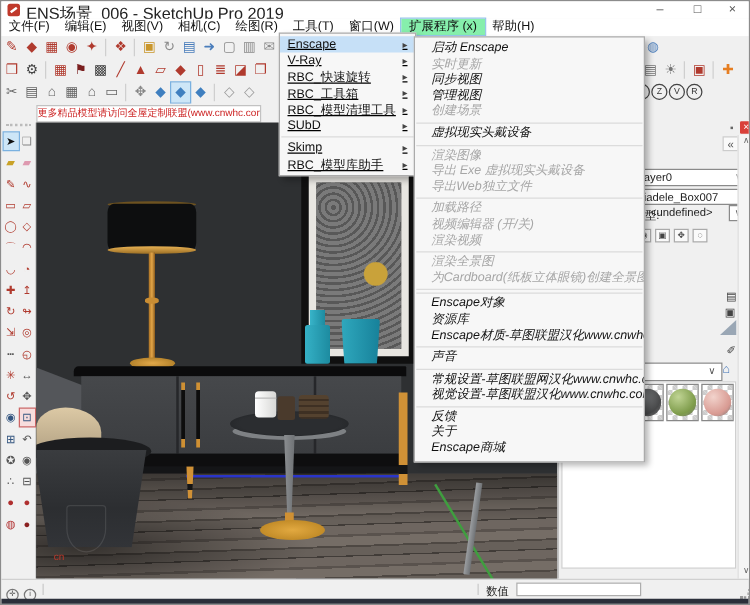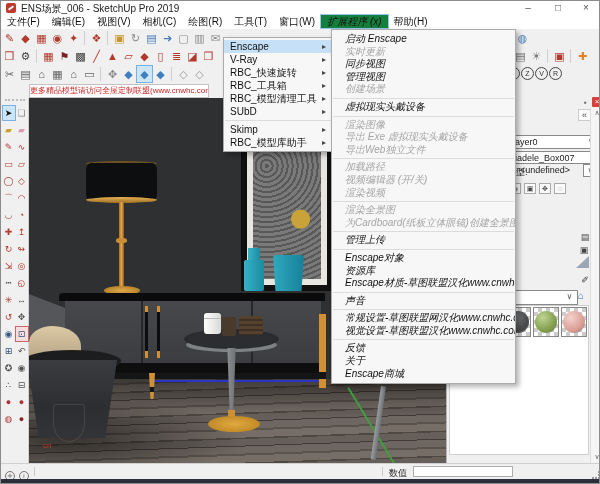--- a/index.html
+++ b/index.html
@@ -2,27 +2,27 @@
 <html><head>
 <meta charset="utf-8">
 <style>
   html,body{margin:0;padding:0;background:#d7d7d7;font-family:"Liberation Sans","DejaVu Sans",sans-serif;}
   .window{position:relative;width:600px;height:484px;background:#f0f0f0;border:1px solid #8c8c8c;box-sizing:border-box;overflow:hidden;}
   .abs{position:absolute;}
   
   #titlebar{left:0;top:0;width:100%;height:14px;background:#ffffff;}
   #app-icon{left:5px;top:2px;width:10px;height:10px;background:#c0392b;border-radius:2px;}
   #app-icon:after{content:"";position:absolute;left:2px;top:4px;width:6px;height:2px;background:#fff;transform:rotate(-35deg);}
-  #title-text{left:20px;top:1px;font-size:10px;color:#222;white-space:nowrap;}
+  #title-text{left:20px;top:1px;font-size:13px;color:#222;white-space:nowrap;text-decoration:underline;}
   .winbtn{top:0;width:26px;height:14px;text-align:center;font-size:10px;line-height:13px;color:#555;}
   #btn-min{left:514px;} #btn-max{left:544px;} #btn-close{left:572px;}
   
   #menubar{left:0;top:14px;width:100%;height:14px;background:#ffffff;white-space:nowrap;font-size:10px;line-height:14px;}
   .mb-item{display:inline-block;padding:0 6px;color:#111;height:13px;}
-  .mb-hl{background:#15803d;outline:1px solid #98c5ea;font-style:italic;}
+  .mb-hl{background:#86efac;outline:1px solid #98c5ea;}
   
   .trow{position:absolute;left:0;width:100%;height:18px;background:#f0f0f0;white-space:nowrap;}
   #row1{top:28px;} #row2{top:46px;} #row3{top:64px;}
   .ticon{display:inline-block;width:15px;height:16px;margin:1px 0 0 1px;text-align:center;font-size:11px;line-height:16px;vertical-align:top;}
   .tsep{display:inline-block;width:1px;height:14px;margin:2px 3px 0 3px;background:#cfcfcf;vertical-align:top;}
   .tsel{background:#cde6f7;outline:1px solid #7ab1e0;}
   .tselred{background:#f7dddd;outline:1px solid #c66;}
   .tcirc{width:13px;height:13px;margin-top:2px;border:1.5px solid #444;border-radius:50%;font-size:7px;line-height:12px;color:#333;box-sizing:border-box;}
   .trgroup{position:absolute;top:0;height:18px;white-space:nowrap;}
   #row1R{left:513px;} #row2R{left:511px;} #row3R{left:505px;}
@@ -117,21 +117,21 @@
   
   #statusbar{left:0;top:462px;width:100%;height:16px;background:#f0f0f0;border-top:1px solid #d0d0d0;box-sizing:border-box;}
   .sb-circ{display:inline-block;width:10px;height:10px;margin:2px 0 0 4px;border:1px solid #777;border-radius:50%;font-size:6px;line-height:9px;text-align:center;color:#555;box-sizing:border-box;}
   .sb-sep{position:absolute;top:3px;width:1px;height:9px;background:#c9c9c9;}
   #measure-label{left:388px;top:3px;font-size:9px;color:#222;}
   #measure-box{left:412px;top:2px;width:100px;height:11px;background:#fff;border:1px solid #adadad;box-sizing:border-box;font-size:8px;}
   #grip2{left:591px;top:7px;width:6px;height:6px;border-right:2px dotted #999;border-bottom:2px dotted #999;}
   #bottomstrip{left:0;top:478px;width:100%;height:6px;background:#2b2f3a;}
   
   .menu{position:absolute;background:#f7f7f7;border:1px solid #ababab;box-shadow:3px 3px 5px rgba(0,0,0,.3);z-index:50;}
-  #extmenu{left:222px;top:36px;width:108px;padding:2px 0;}
+  #extmenu{left:222px;top:25px;width:108px;padding:2px 0;text-decoration:underline;}
   .mitem{display:flex;justify-content:space-between;align-items:center;height:13px;padding:0 6px;font-size:10px;color:#111;white-space:nowrap;overflow:hidden;}
   .mitem-hl{background:#c6e0f7;}
   .marrow{font-size:8px;color:#444;}
   .msep{height:1px;background:#dcdcdc;margin:2px 1px;}
   #submenu{left:330px;top:28px;width:183px;padding:3px 0;font-style:italic;}
   .smitem{height:12.6px;line-height:12.6px;padding-left:13px;font-size:10px;color:#111;white-space:nowrap;overflow:hidden;}
   .smitem.dis{color:#a6a6a6;}
 </style>
 </head>
 <body>
@@ -339,21 +339,20 @@
       <div class="smitem dis">导出 Exe 虚拟现实头戴设备</div>
       <div class="smitem dis">导出Web独立文件</div>
       <div class="msep"></div>
       <div class="smitem dis">加载路径</div>
       <div class="smitem dis">视频编辑器 (开/关)</div>
       <div class="smitem dis">渲染视频</div>
       <div class="msep"></div>
       <div class="smitem dis">渲染全景图</div>
       <div class="smitem dis">为Cardboard(纸板立体眼镜)创建全景图。</div>
       <div class="msep"></div>
-      <div class="smitem">管理上传</div>
       <div class="msep"></div>
       <div class="smitem">Enscape对象</div>
       <div class="smitem">资源库</div>
       <div class="smitem">Enscape材质-草图联盟汉化www.cnwhc.com</div>
       <div class="msep"></div>
       <div class="smitem">声音</div>
       <div class="msep"></div>
       <div class="smitem">常规设置-草图联盟网汉化www.cnwhc.com</div>
       <div class="smitem">视觉设置-草图联盟汉化www.cnwhc.com</div>
       <div class="msep"></div>

